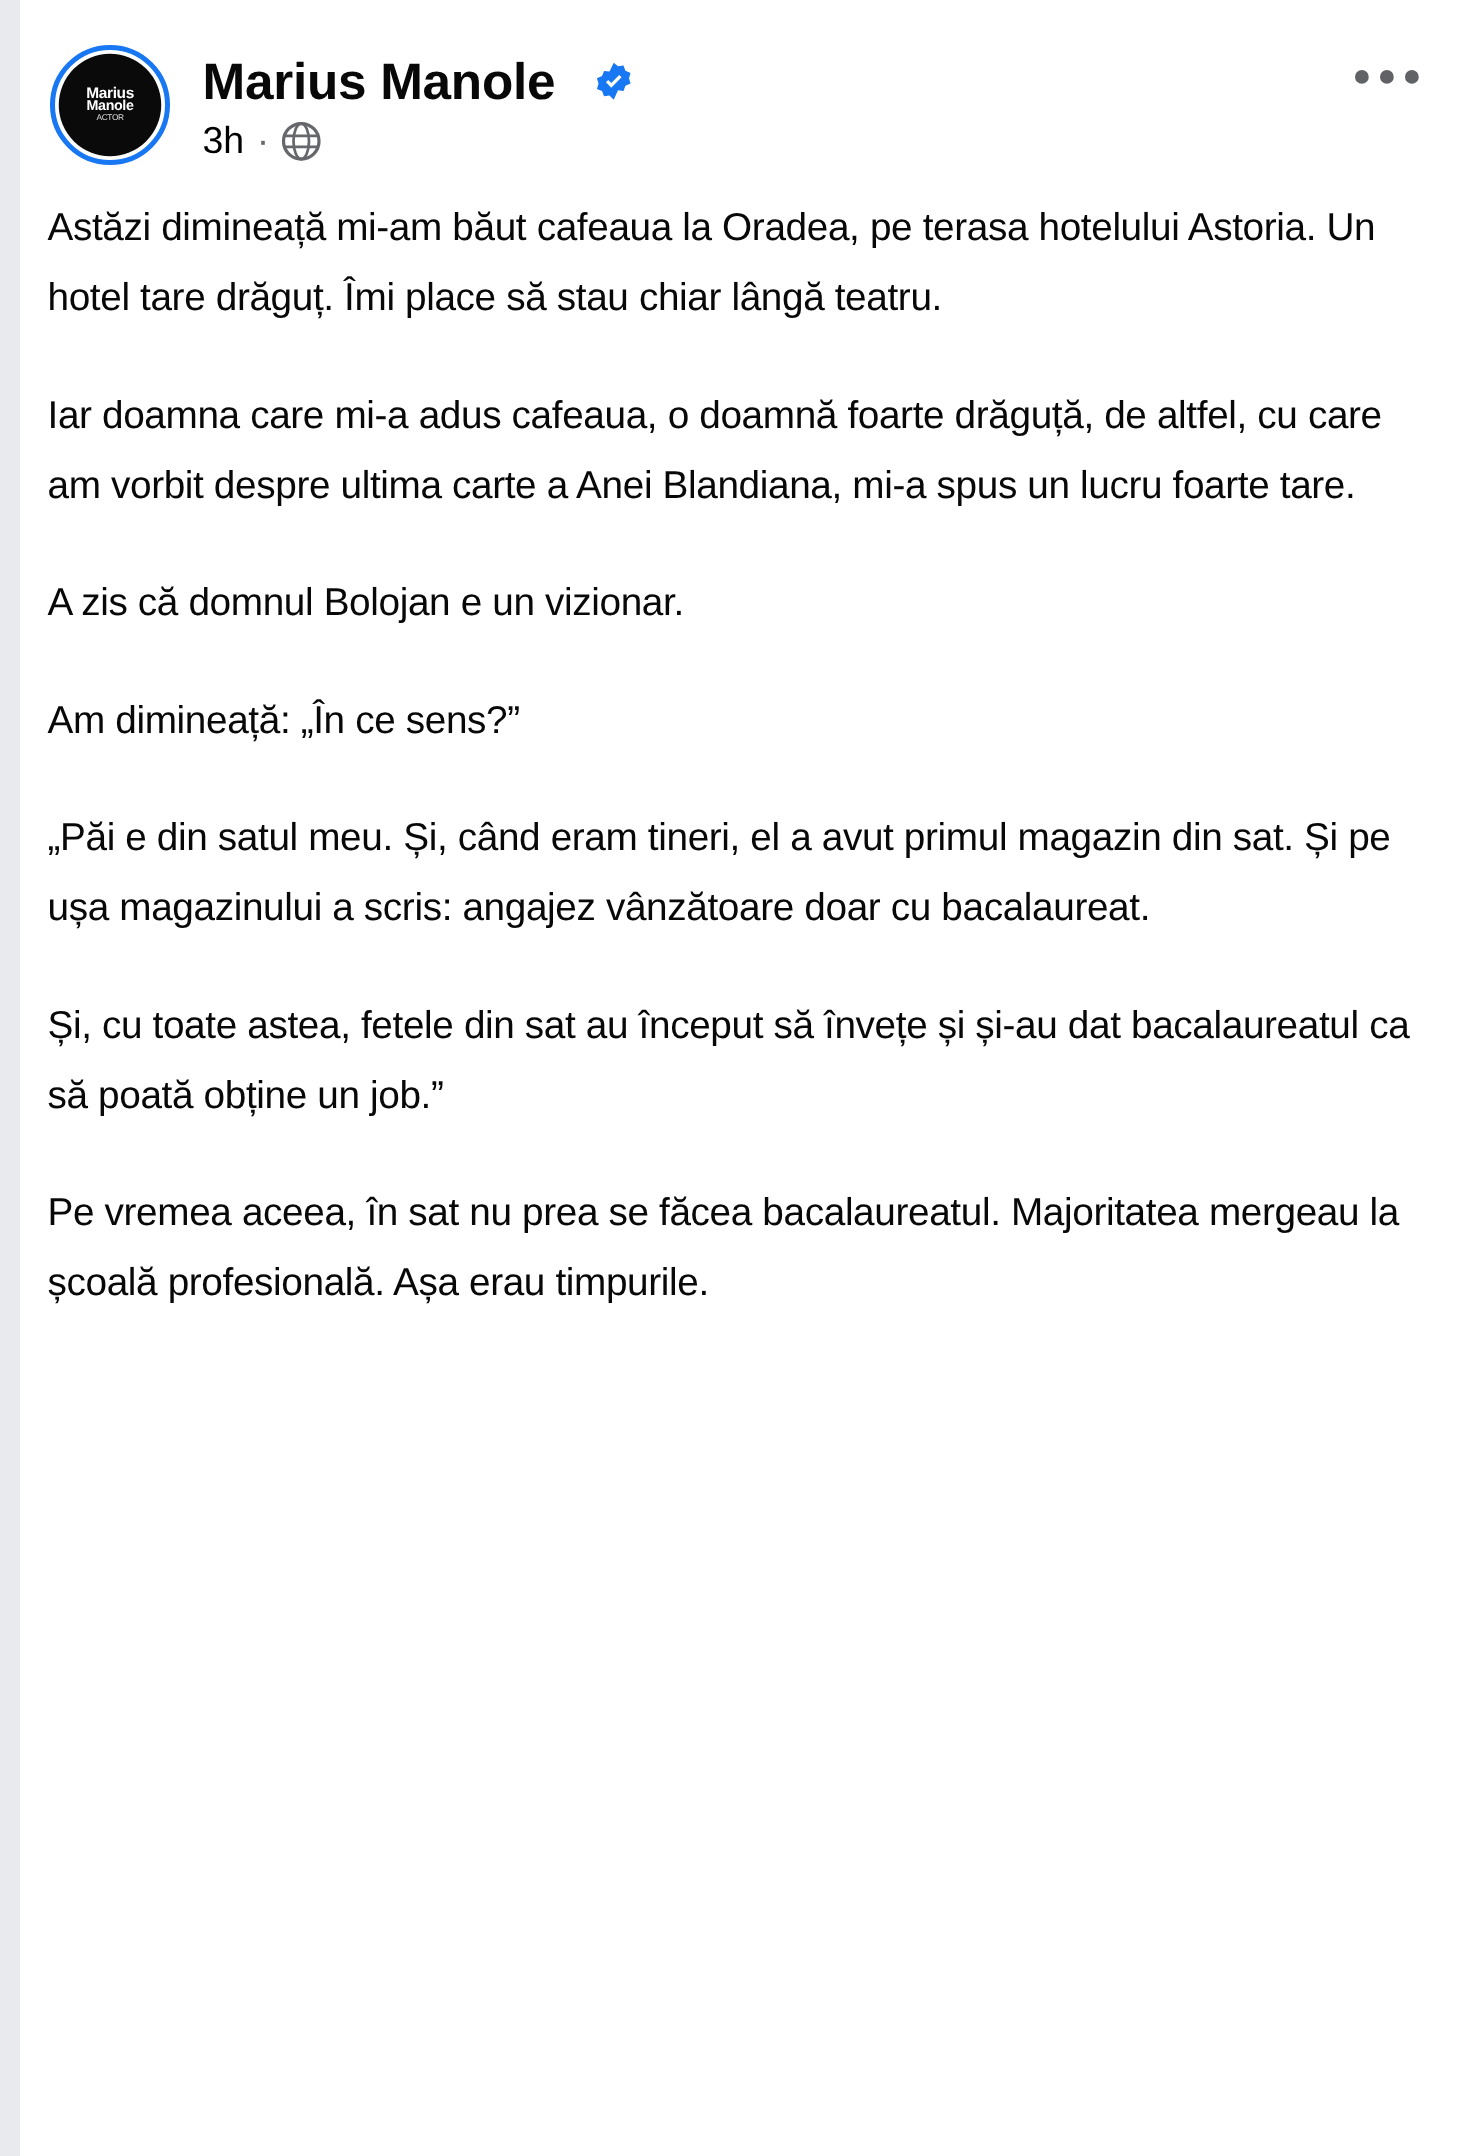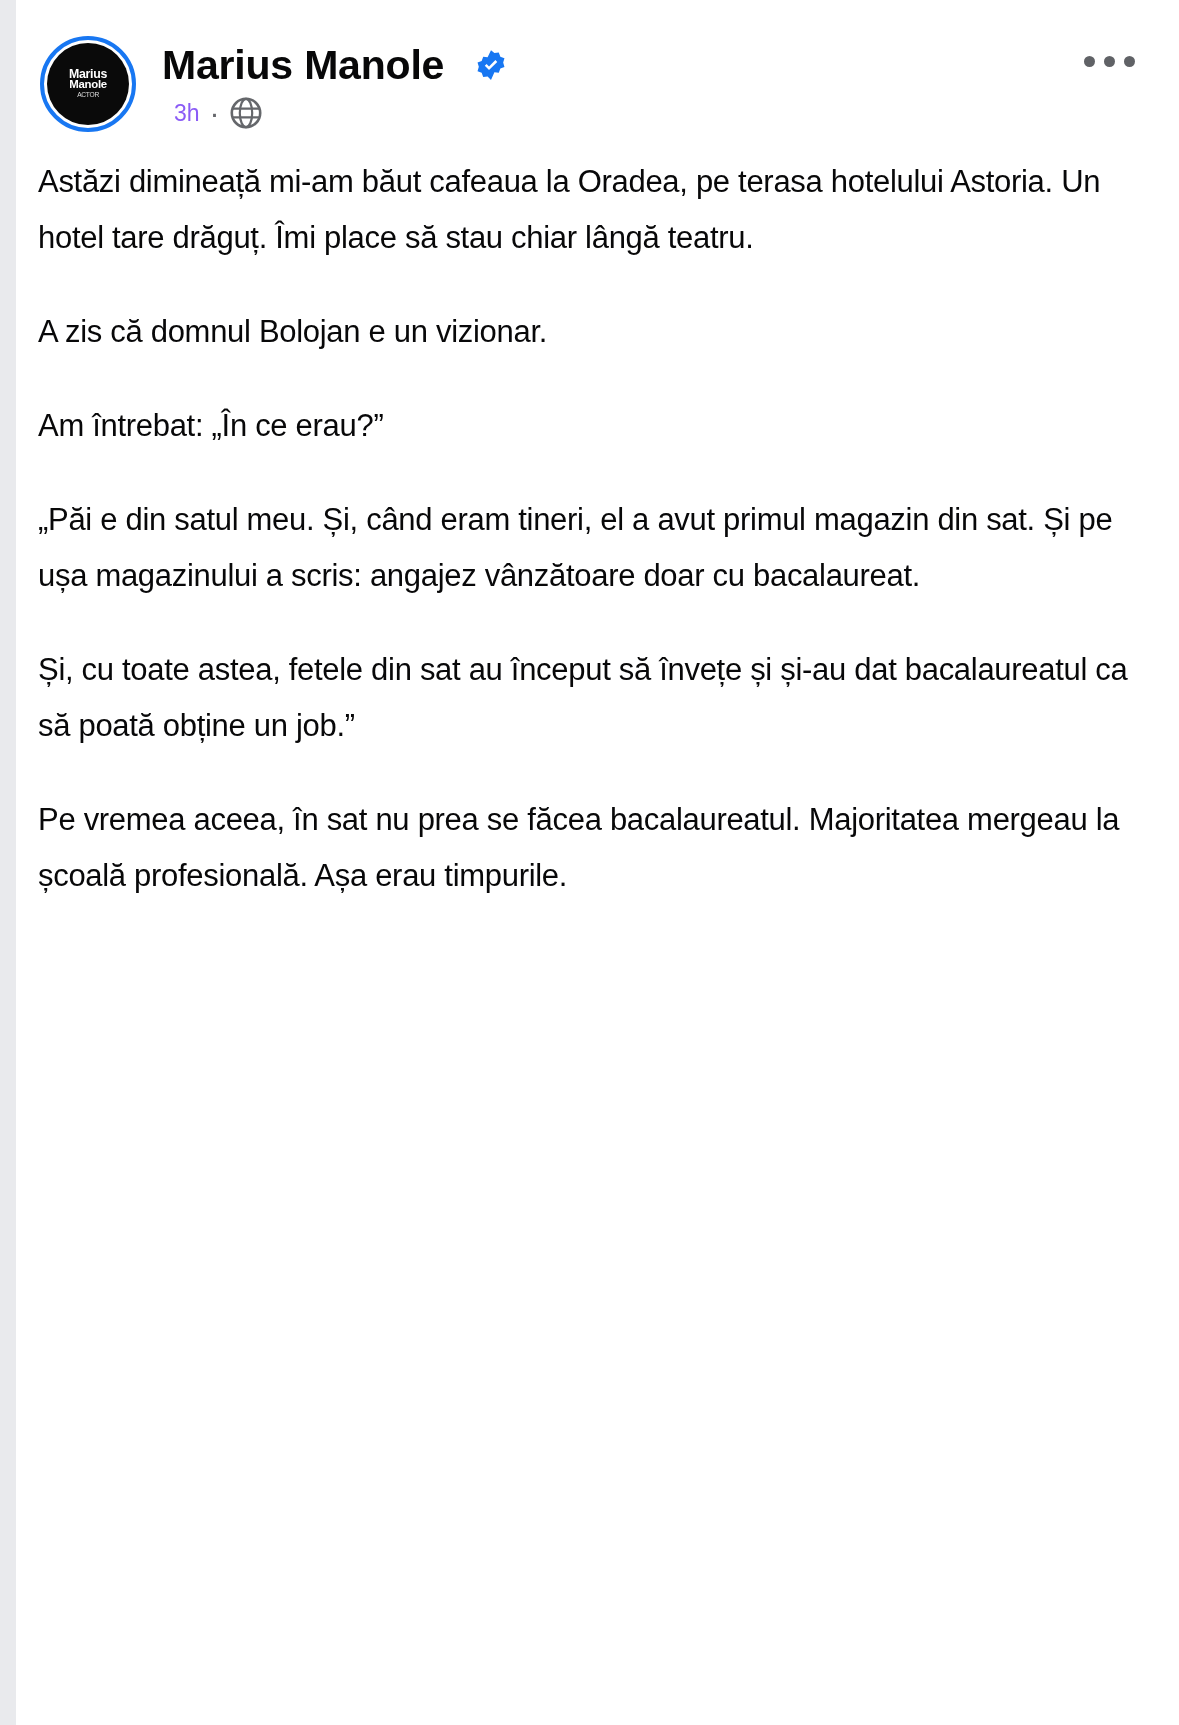--- a/index.html
+++ b/index.html
@@ -98,25 +98,24 @@
     width: 34px;
     height: 34px;
     display: inline-block;
   }
   .meta-row {
     display: flex;
     align-items: center;
     margin-top: 8px;
   }
   .timestamp {
-    font-size: 23px;
+    font-size: 30px;
     line-height: 34px;
-    color: #8b5cf6;
+    color: #000000;
     font-weight: 400;
-    margin-left: 12px;
   }
   .dot-sep {
     font-size: 30px;
     color: #65676b;
     margin: 0 10px;
   }
   .globe-icon {
     width: 32px;
     height: 32px;
     display: inline-block;
@@ -199,21 +198,22 @@
 
       <div class="menu-dots">
         <span></span>
         <span></span>
         <span></span>
       </div>
     </div>
 
     <div class="post-body">
       <p class="para">Astăzi dimineață mi-am băut cafeaua la Oradea, pe terasa hotelului Astoria. Un hotel tare drăguț. Îmi place să stau chiar lângă teatru.</p>
+      <p class="para">Iar doamna care mi-a adus cafeaua, o doamnă foarte drăguță, de altfel, cu care am vorbit despre ultima carte a Anei Blandiana, mi-a spus un lucru foarte tare.</p>
       <p class="para">A zis că domnul Bolojan e un vizionar.</p>
-      <p class="para">Am întrebat: „În ce erau?”</p>
+      <p class="para">Am dimineață: „În ce sens?”</p>
       <p class="para">„Păi e din satul meu. Și, când eram tineri, el a avut primul magazin din sat. Și pe ușa magazinului a scris: angajez vânzătoare doar cu bacalaureat.</p>
       <p class="para">Și, cu toate astea, fetele din sat au început să învețe și și-au dat bacalaureatul ca să poată obține un job.”</p>
       <p class="para">Pe vremea aceea, în sat nu prea se făcea bacalaureatul. Majoritatea mergeau la școală profesională. Așa erau timpurile.</p>
     </div>
 
   </div>
 </div>
 
 </body></html>

